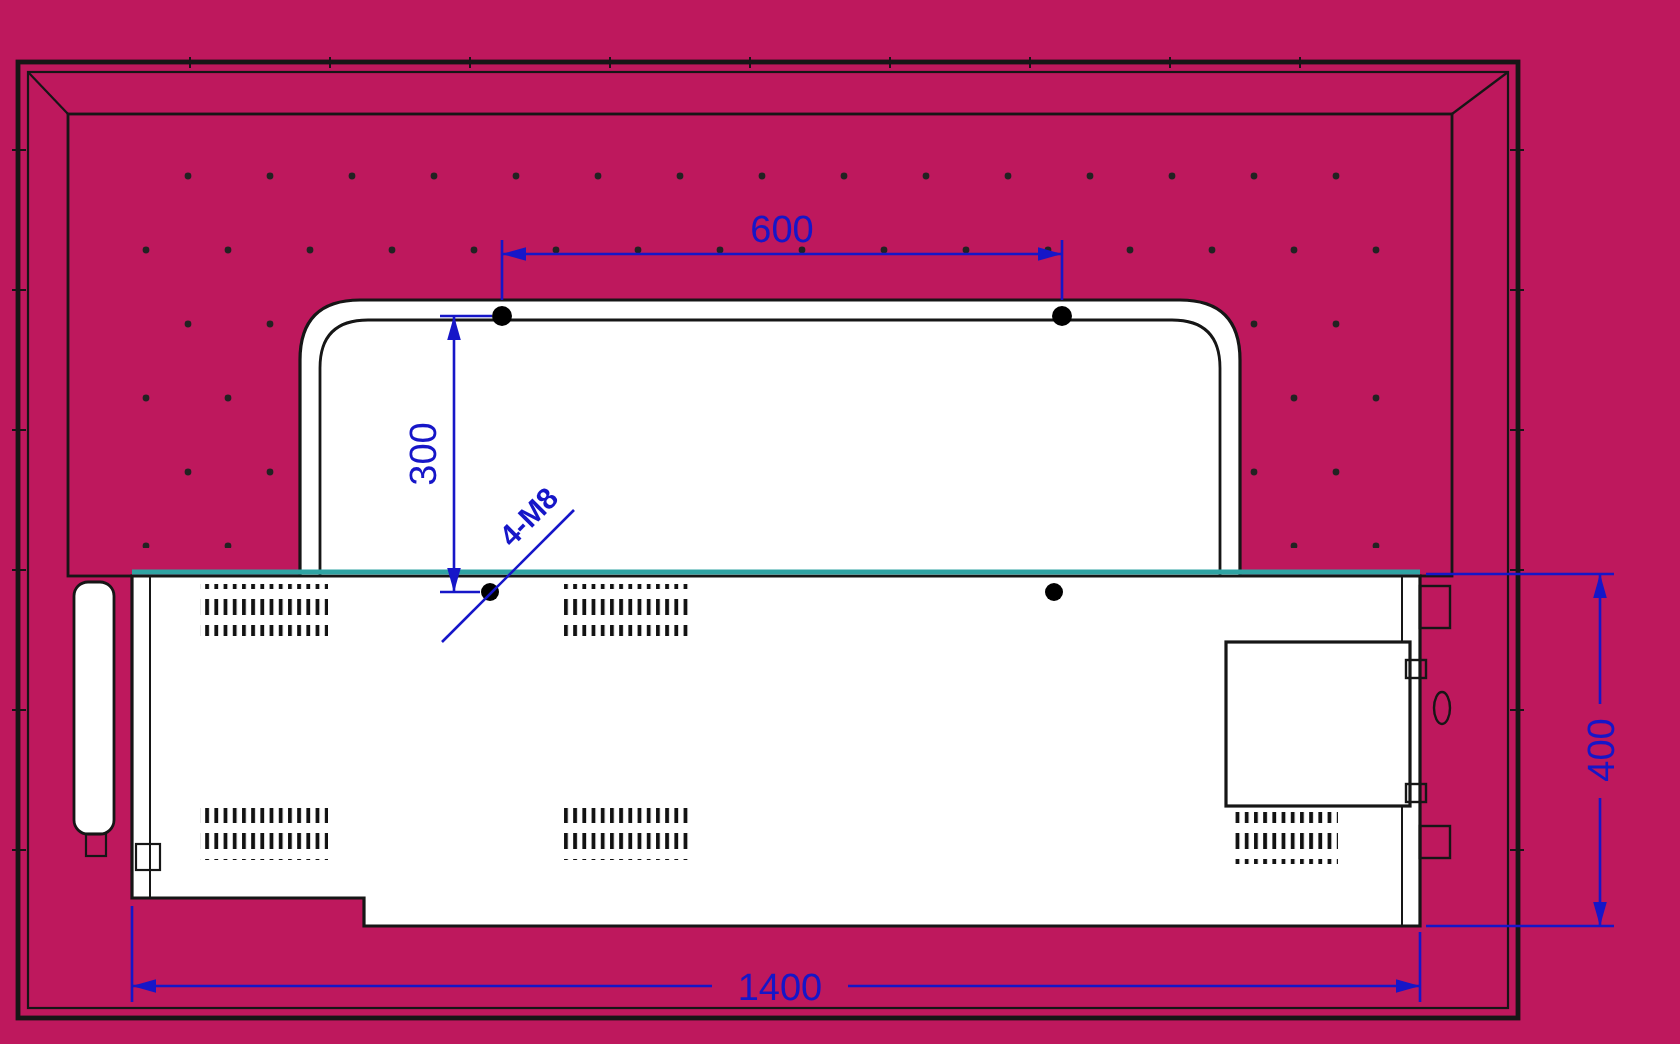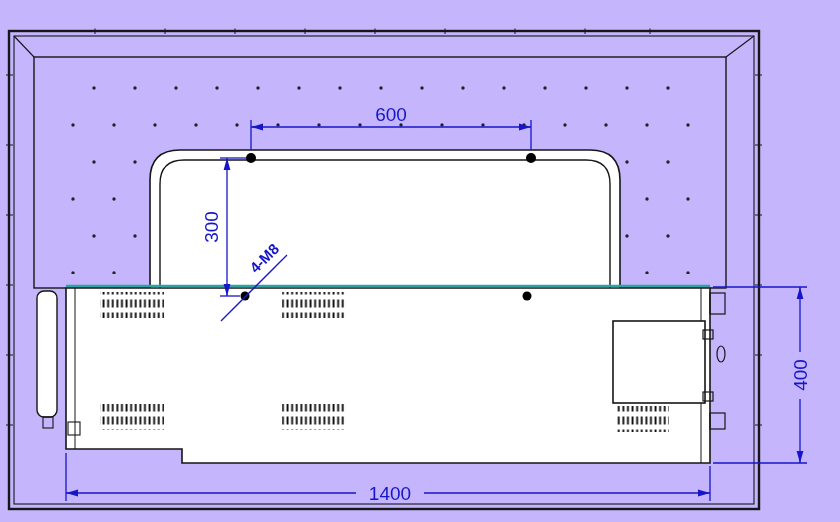--- a/index.html
+++ b/index.html
@@ -1,16 +1,16 @@
 <!DOCTYPE html>
 <html><head>
 <meta charset="utf-8">
 <style>
   html,body{margin:0;padding:0;background:#fff;}
-  .stage{position:relative;width:840px;height:522px;background:#c4b5fd;overflow:hidden;
+  .stage{position:relative;width:840px;height:522px;background:#be185d;overflow:hidden;
          font-family:"Liberation Sans",sans-serif;}
   svg{display:block;}
   .k{stroke:#161616;fill:none;}
   .kw{stroke:#161616;fill:#ffffff;}
   .dim line, .dim path{stroke:#1616c8;stroke-width:1.3;fill:none;}
   .dim polygon{fill:#1616c8;stroke:none;}
   .dim text{font-family:"Liberation Sans",sans-serif;font-size:19px;}
   .dim text.small{font-size:15px;font-weight:bold;}
 </style>
 </head>

